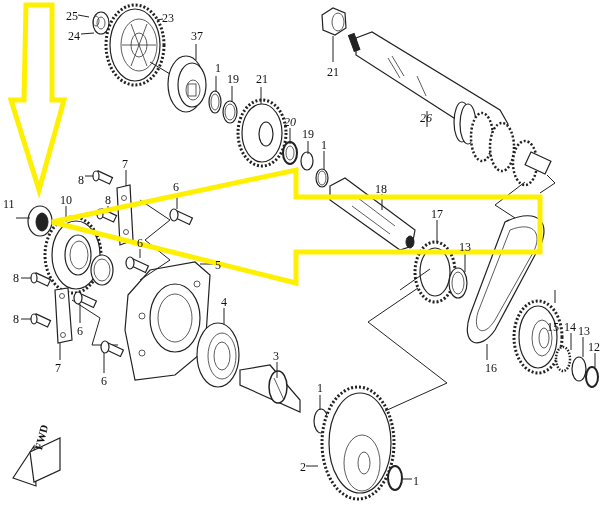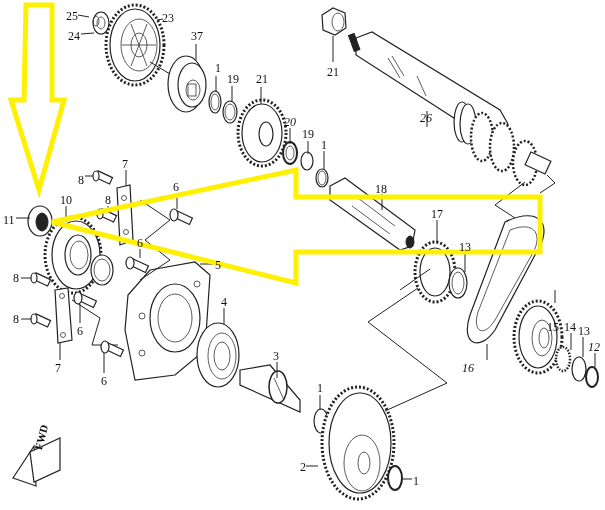--- a/index.html
+++ b/index.html
@@ -242,28 +242,28 @@
 <span class="lbl" style="left:302px;top:128px;">19</span>
 <span class="lbl" style="left:321px;top:139px;">1</span>
 <span class="lbl" style="left:327px;top:66px;">21</span>
 <span class="lbl" style="left:420px;top:112px;font-style:italic;">26</span>
 <span class="lbl" style="left:375px;top:183px;">18</span>
 <span class="lbl" style="left:431px;top:208px;">17</span>
 <span class="lbl" style="left:459px;top:241px;">13</span>
 <span class="lbl" style="left:547px;top:277px;margin-top:44px;">15</span>
 <span class="lbl" style="left:564px;top:321px;">14</span>
 <span class="lbl" style="left:578px;top:325px;">13</span>
-<span class="lbl" style="left:588px;top:341px;font-style:italic;">12</span>
-<span class="lbl" style="left:462px;top:362px;font-style:italic;">16</span>
+<span class="lbl" style="left:588px;top:341px;">12</span>
+<span class="lbl" style="left:485px;top:362px;">16</span>
 <span class="lbl" style="left:122px;top:158px;">7</span>
 <span class="lbl" style="left:78px;top:174px;">8</span>
 <span class="lbl" style="left:105px;top:194px;">8</span>
 <span class="lbl" style="left:173px;top:181px;">6</span>
 <span class="lbl" style="left:60px;top:194px;">10</span>
-<span class="lbl" style="left:3px;top:214px;">11</span>
+<span class="lbl" style="left:3px;top:198px;">11</span>
 <span class="lbl" style="left:137px;top:237px;">6</span>
 <span class="lbl" style="left:215px;top:259px;">5</span>
 <span class="lbl" style="left:13px;top:272px;">8</span>
 <span class="lbl" style="left:13px;top:313px;">8</span>
 <span class="lbl" style="left:77px;top:325px;">6</span>
 <span class="lbl" style="left:55px;top:362px;">7</span>
 <span class="lbl" style="left:101px;top:375px;">6</span>
 <span class="lbl" style="left:221px;top:296px;">4</span>
 <span class="lbl" style="left:273px;top:350px;">3</span>
 <span class="lbl" style="left:317px;top:382px;">1</span>

